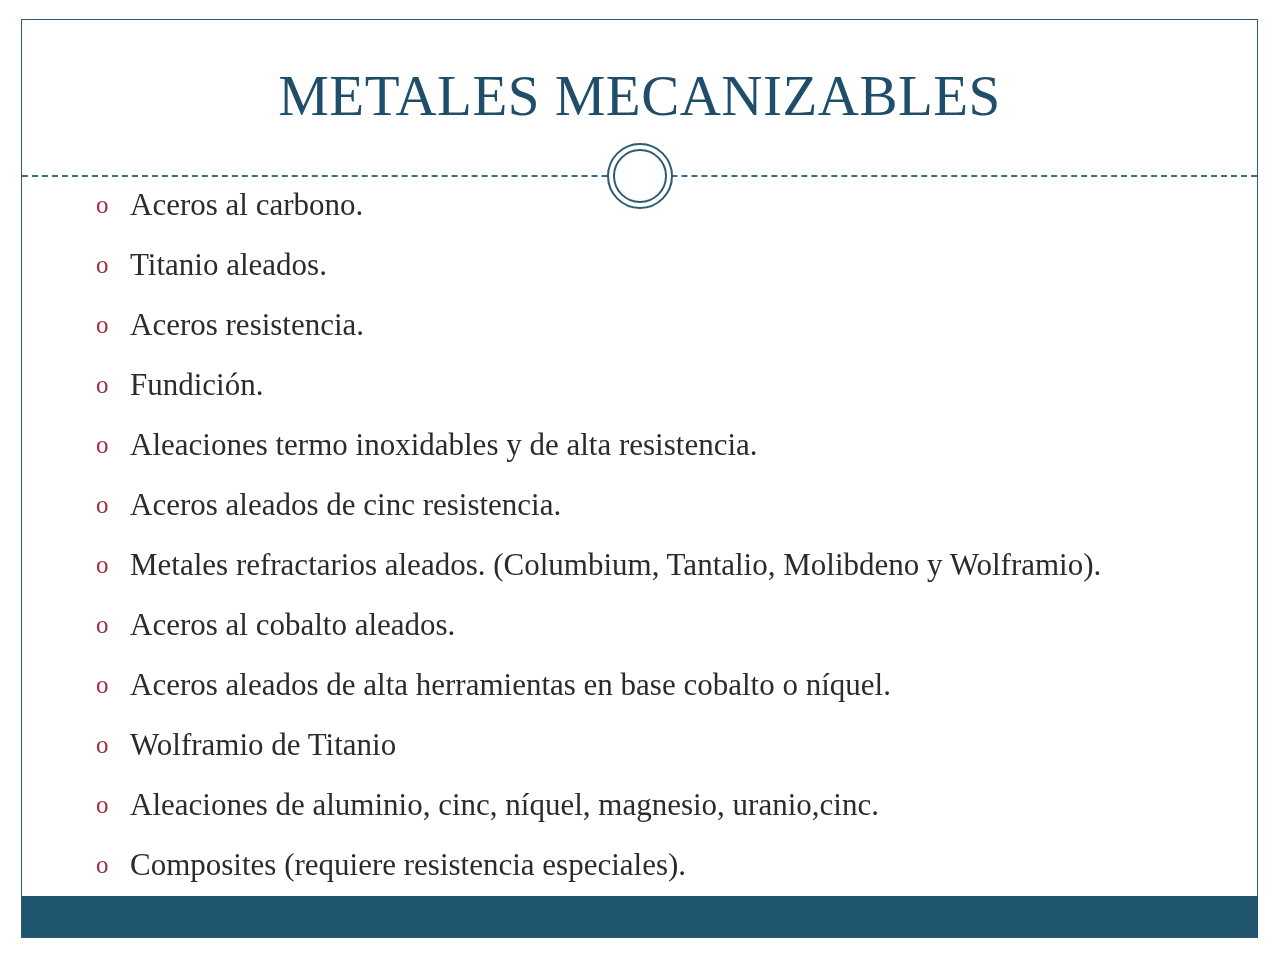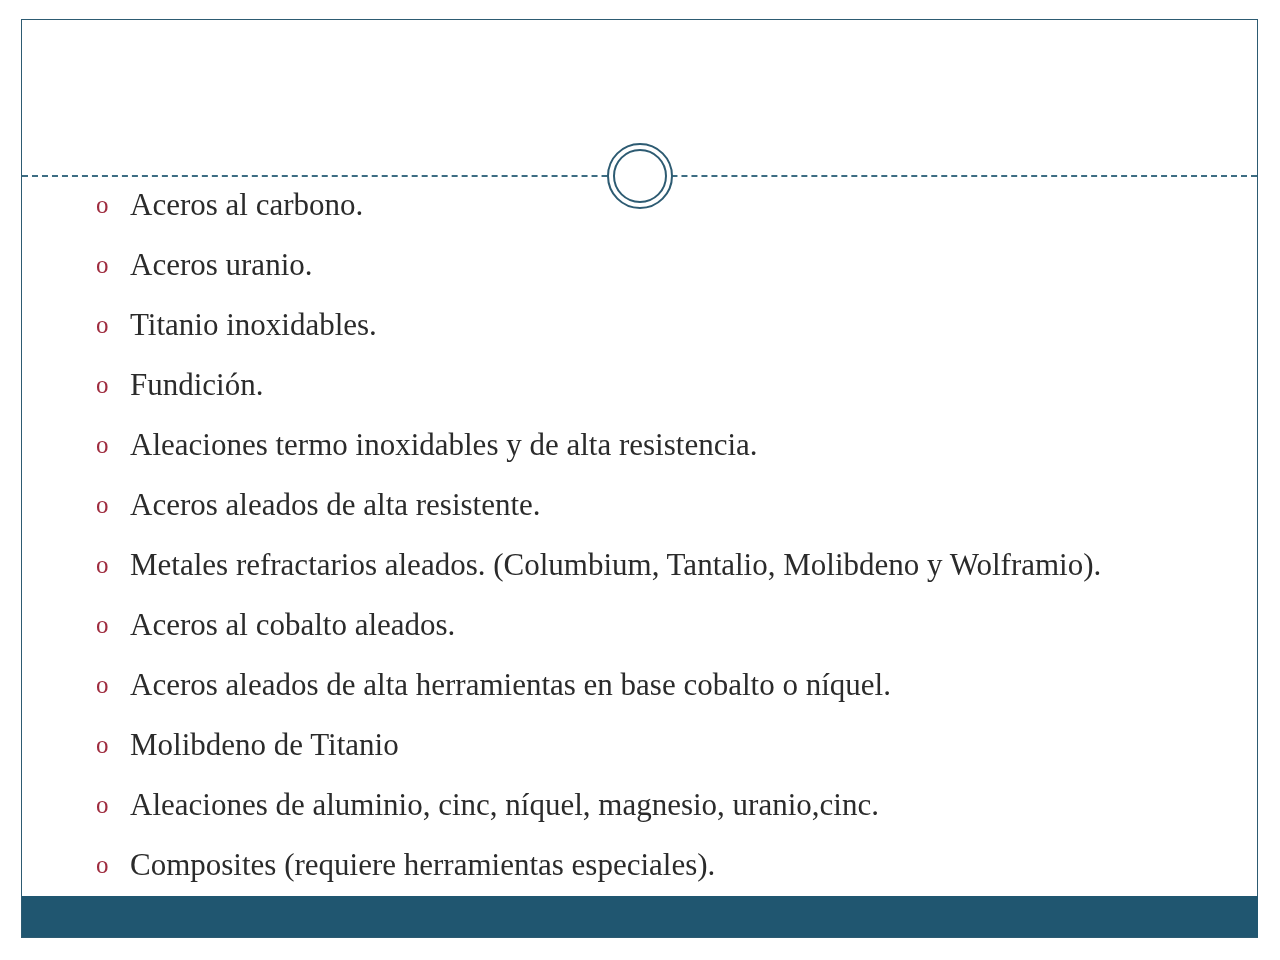--- a/index.html
+++ b/index.html
@@ -134,74 +134,77 @@
     background: #205670;
   }
 </style>
 </head>
 <body>
 
 <div id="slide-root">
 
   <div id="slide-frame"></div>
 
+  <div id="title-area">
+    <div id="slide-title">METALES MECANIZABLES</div>
+  </div>
 
   <div id="title-rule"></div>
 
   <div id="ring-ornament">
     <div class="ring-outer"></div>
     <div class="ring-inner"></div>
   </div>
 
   <div id="bullet-list">
       <div class="bullet-row">
         <span class="bullet-marker">o</span>
         <span class="bullet-text">Aceros al carbono.</span>
       </div>
       <div class="bullet-row">
         <span class="bullet-marker">o</span>
-        <span class="bullet-text">Aceros uranio.</span>
-      </div>
-      <div class="bullet-row">
-        <span class="bullet-marker">o</span>
-        <span class="bullet-text">Titanio inoxidables.</span>
+        <span class="bullet-text">Titanio aleados.</span>
+      </div>
+      <div class="bullet-row">
+        <span class="bullet-marker">o</span>
+        <span class="bullet-text">Aceros resistencia.</span>
       </div>
       <div class="bullet-row">
         <span class="bullet-marker">o</span>
         <span class="bullet-text">Fundición.</span>
       </div>
       <div class="bullet-row">
         <span class="bullet-marker">o</span>
         <span class="bullet-text">Aleaciones termo inoxidables y de alta resistencia.</span>
       </div>
       <div class="bullet-row">
         <span class="bullet-marker">o</span>
-        <span class="bullet-text">Aceros aleados de alta resistente.</span>
+        <span class="bullet-text">Aceros aleados de cinc resistencia.</span>
       </div>
       <div class="bullet-row">
         <span class="bullet-marker">o</span>
         <span class="bullet-text">Metales refractarios aleados. (Columbium, Tantalio, Molibdeno y Wolframio).</span>
       </div>
       <div class="bullet-row">
         <span class="bullet-marker">o</span>
         <span class="bullet-text">Aceros al cobalto aleados.</span>
       </div>
       <div class="bullet-row">
         <span class="bullet-marker">o</span>
         <span class="bullet-text">Aceros aleados de alta herramientas en base cobalto o níquel.</span>
       </div>
       <div class="bullet-row">
         <span class="bullet-marker">o</span>
-        <span class="bullet-text">Molibdeno de Titanio</span>
+        <span class="bullet-text">Wolframio de Titanio</span>
       </div>
       <div class="bullet-row">
         <span class="bullet-marker">o</span>
         <span class="bullet-text">Aleaciones de aluminio, cinc, níquel, magnesio, uranio,cinc.</span>
       </div>
       <div class="bullet-row">
         <span class="bullet-marker">o</span>
-        <span class="bullet-text">Composites (requiere herramientas especiales).</span>
+        <span class="bullet-text">Composites (requiere resistencia especiales).</span>
       </div>
     </div>
 
   <div id="bottom-bar"></div>
 
 </div>
 
 </body></html>

